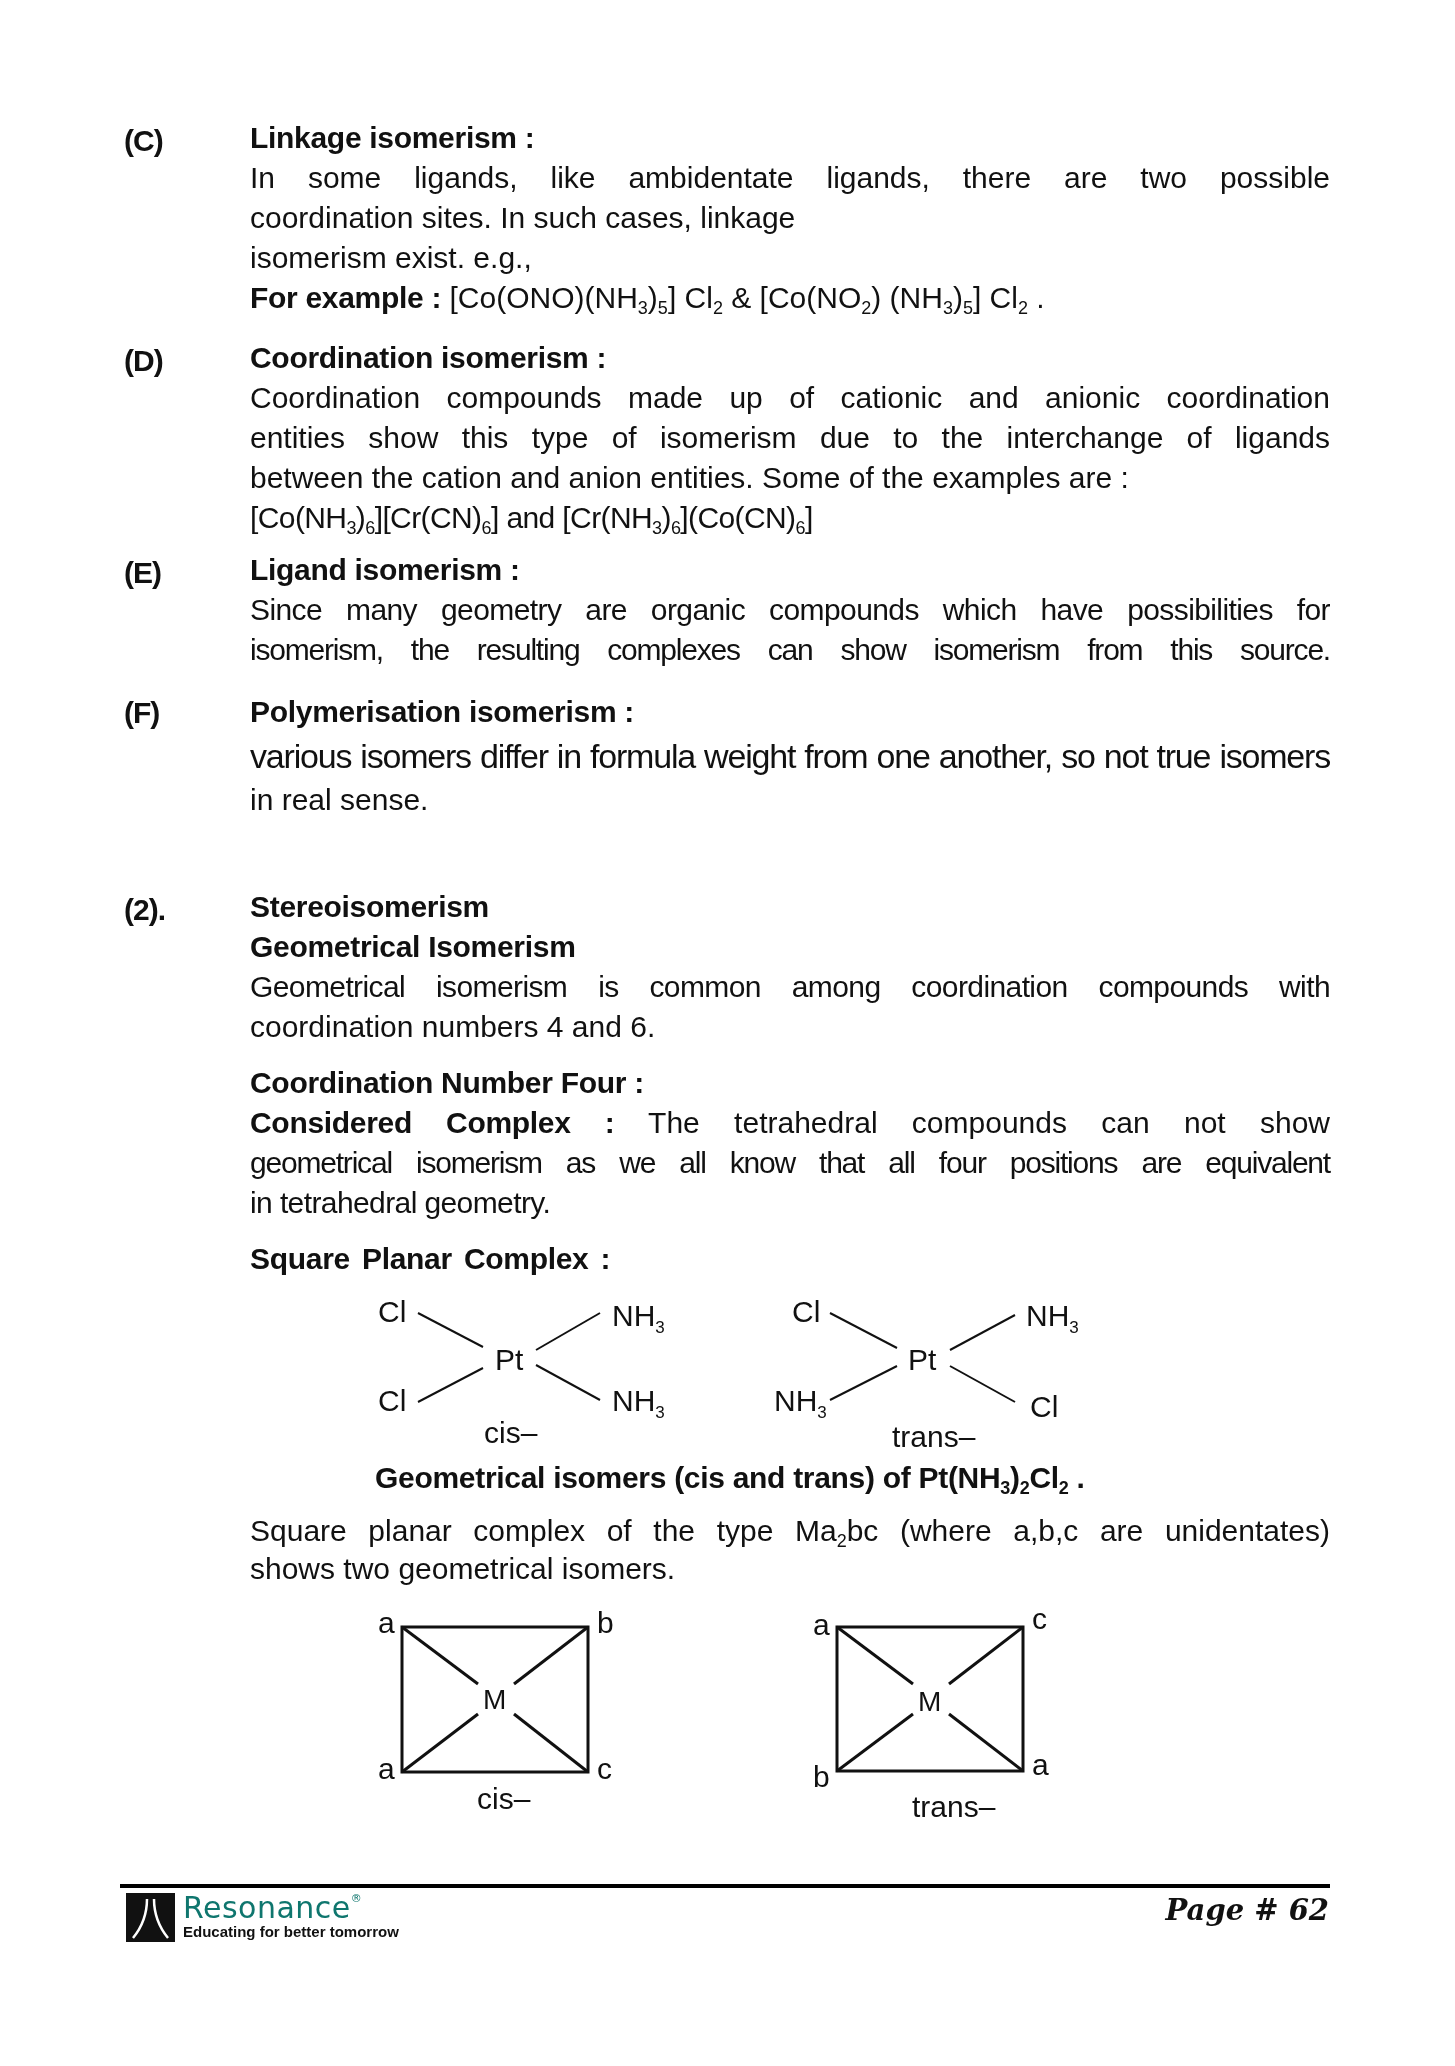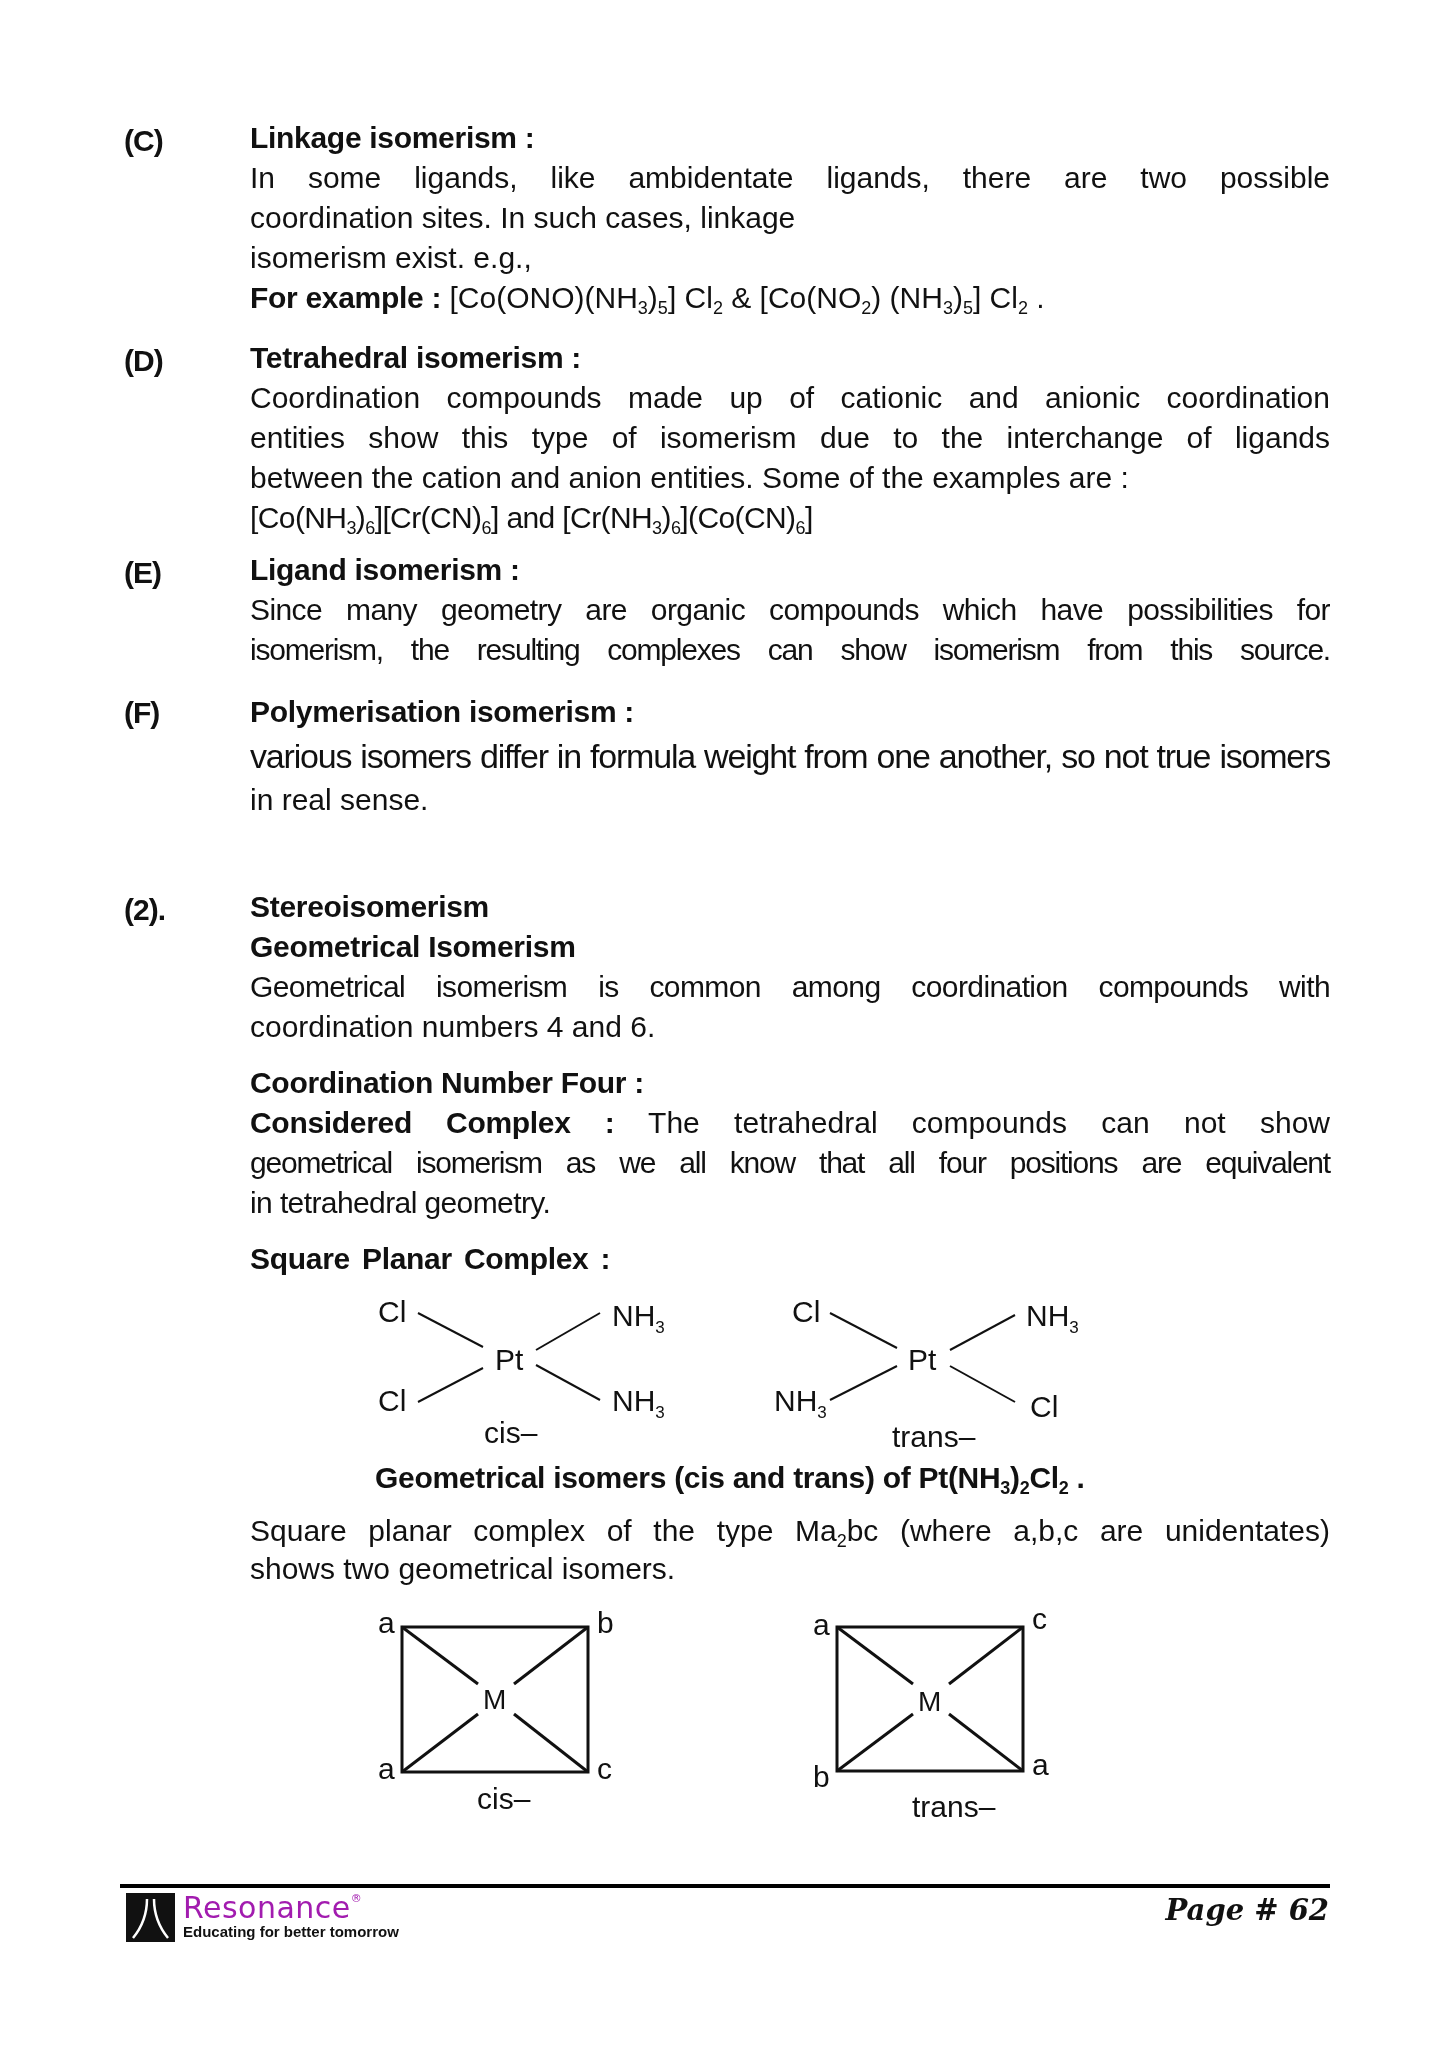--- a/index.html
+++ b/index.html
@@ -11,21 +11,21 @@
   .h { font-weight: bold; letter-spacing: -0.3px; }
   .just { text-align: justify; text-align-last: justify; }
   .cond { letter-spacing: -1.2px; word-spacing: -1px; }
   .cond2 { letter-spacing: -0.6px; }
   sub { font-size: 18px; vertical-align: -6px; line-height: 0; }
   .chem { position: absolute; font-size: 30px; line-height: 1; }
   .chem sub { font-size: 17px; vertical-align: -7px; }
   svg line { stroke: #111; }
   .footer-rule { position: absolute; left: 120px; top: 1884px; width: 1210px; height: 4px; background: #000; }
   .logo-box { position: absolute; left: 126px; top: 1893px; width: 49px; height: 49px; background: #111; }
-  .brand { position: absolute; left: 183px; top: 1890px; font-size: 30px; letter-spacing: 0.5px; color: #a21caf; font-family: "DejaVu Sans", sans-serif; }
+  .brand { position: absolute; left: 183px; top: 1890px; font-size: 30px; letter-spacing: 0.5px; color: #0f766e; font-family: "DejaVu Sans", sans-serif; }
   .brand sup { font-size: 11px; vertical-align: 16px; }
   .tagline { position: absolute; left: 183px; top: 1923px; font-size: 15px; font-weight: bold; }
   .pageno { position: absolute; right: 126px; top: 1893px; font-family: "DejaVu Serif", serif; font-weight: bold; font-style: italic; font-size: 29px; }
 </style>
 </head>
 <body>
 
 <div class="lbl" style="top:124px">(C)</div>
 <div class="txt" style="top:118px">
   <div class="h">Linkage isomerism :</div>
@@ -33,21 +33,21 @@
   <div>coordination sites. In such cases, linkage</div>
   <div>isomerism exist. e.g.,</div>
   <div>
     <span class="h">For example :</span>
     <span><span>[Co(ONO)(NH</span><sub>3</sub><span>)</span><sub>5</sub><span>] Cl</span><sub>2</sub><span> &amp; [Co(NO</span><sub>2</sub><span>) (NH</span><sub>3</sub><span>)</span><sub>5</sub><span>] Cl</span><sub>2</sub><span> .</span></span>
   </div>
 </div>
 
 <div class="lbl" style="top:344px">(D)</div>
 <div class="txt" style="top:338px">
-  <div class="h">Tetrahedral isomerism :</div>
+  <div class="h">Coordination isomerism :</div>
   <div class="just">Coordination compounds made up of cationic and anionic coordination</div>
   <div class="just">entities show this type of isomerism due to the interchange of ligands</div>
   <div>between the cation and anion entities. Some of the examples are :</div>
   <div class="cond2"><span>[Co(NH</span><sub>3</sub><span>)</span><sub>6</sub><span>][Cr(CN)</span><sub>6</sub><span>] and [Cr(NH</span><sub>3</sub><span>)</span><sub>6</sub><span>](Co(CN)</span><sub>6</sub><span>]</span></div>
 </div>
 
 <div class="lbl" style="top:556px">(E)</div>
 <div class="txt" style="top:550px">
   <div class="h">Ligand isomerism :</div>
   <div class="just cond2">Since many geometry are organic compounds which have possibilities for</div>

